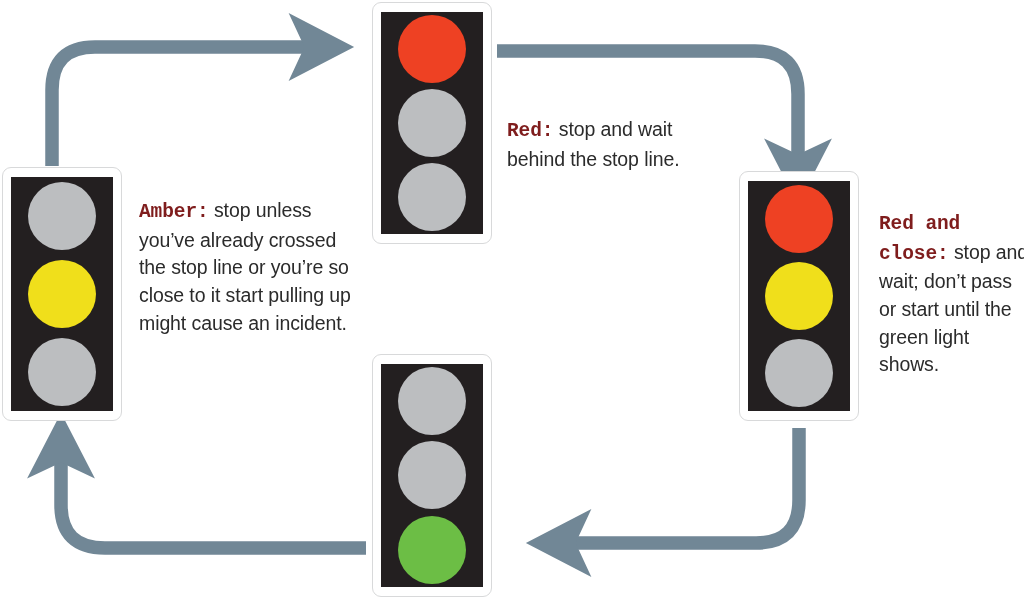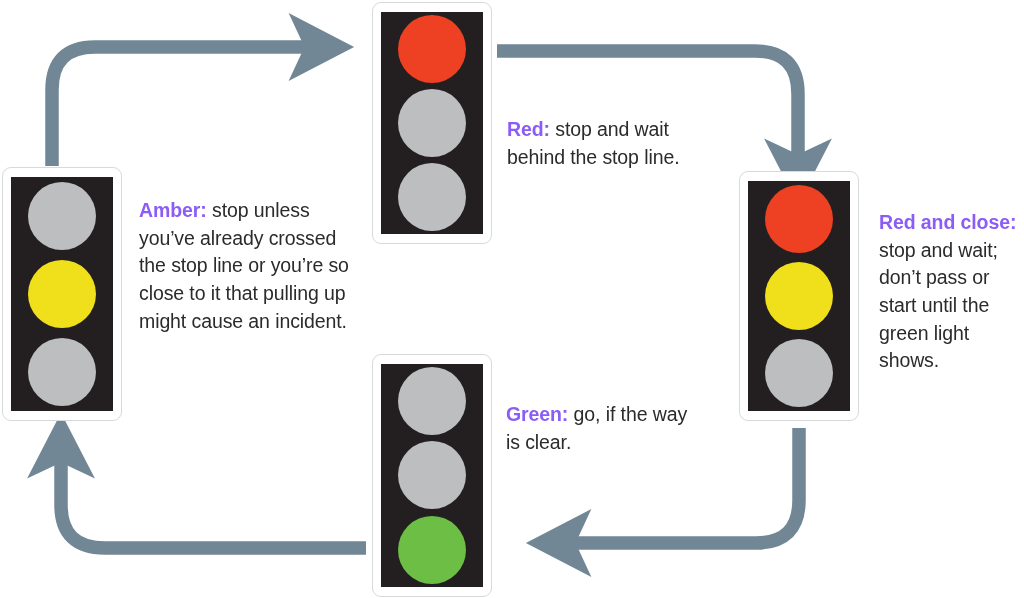--- a/index.html
+++ b/index.html
@@ -46,21 +46,21 @@
 
   
   .caption{
     position:absolute;
     color:#2b2b2b;
     font-size:19.5px;
     line-height:1.42;
     letter-spacing:-0.1px;
     z-index:6;
   }
-  .caption b{font-weight:700;color:#8b5cf6;}
+  .caption b{font-weight:700;color:#7f1d1d;font-family:Liberation Mono, monospace;}
 
   #cap-red      {left:507px;  top:116px; width:180px;}
   #cap-redamber {left:879px;  top:209px; width:150px;}
   #cap-amber    {left:139px;  top:197px; width:214px;}
   #cap-green    {left:506px;  top:401px; width:186px;}
 </style>
 </head>
 <body>
 
 <div id="stage">
@@ -118,17 +118,16 @@
       <span class="lamp off" style="width: 68px; height: 68px; background: rgb(188, 190, 192);"></span>
       <span class="lamp amber" style="width: 68px; height: 68px; background: rgb(240, 223, 27);"></span>
       <span class="lamp off" style="width: 68px; height: 68px; background: rgb(188, 190, 192);"></span>
     </div>
   </div>
 
   <div class="caption" id="cap-red"><b>Red:</b><span> stop and wait behind the stop line.</span></div>
 
   <div class="caption" id="cap-redamber"><b>Red and close:</b><span> stop and wait; don’t pass or start until the green light shows.</span></div>
 
-  <div class="caption" id="cap-amber"><b>Amber:</b><span> stop unless you’ve already crossed the stop line or you’re so close to it that pulling up might cause an incident.</span></div>
+  <div class="caption" id="cap-amber"><b>Amber:</b><span> stop unless you’ve already crossed the stop line or you’re so close to it start pulling up might cause an incident.</span></div>
 
-  <div class="caption" id="cap-green"><b>Green:</b><span> go, if the way is clear.</span></div>
 
 </div>
 
 </body></html>

